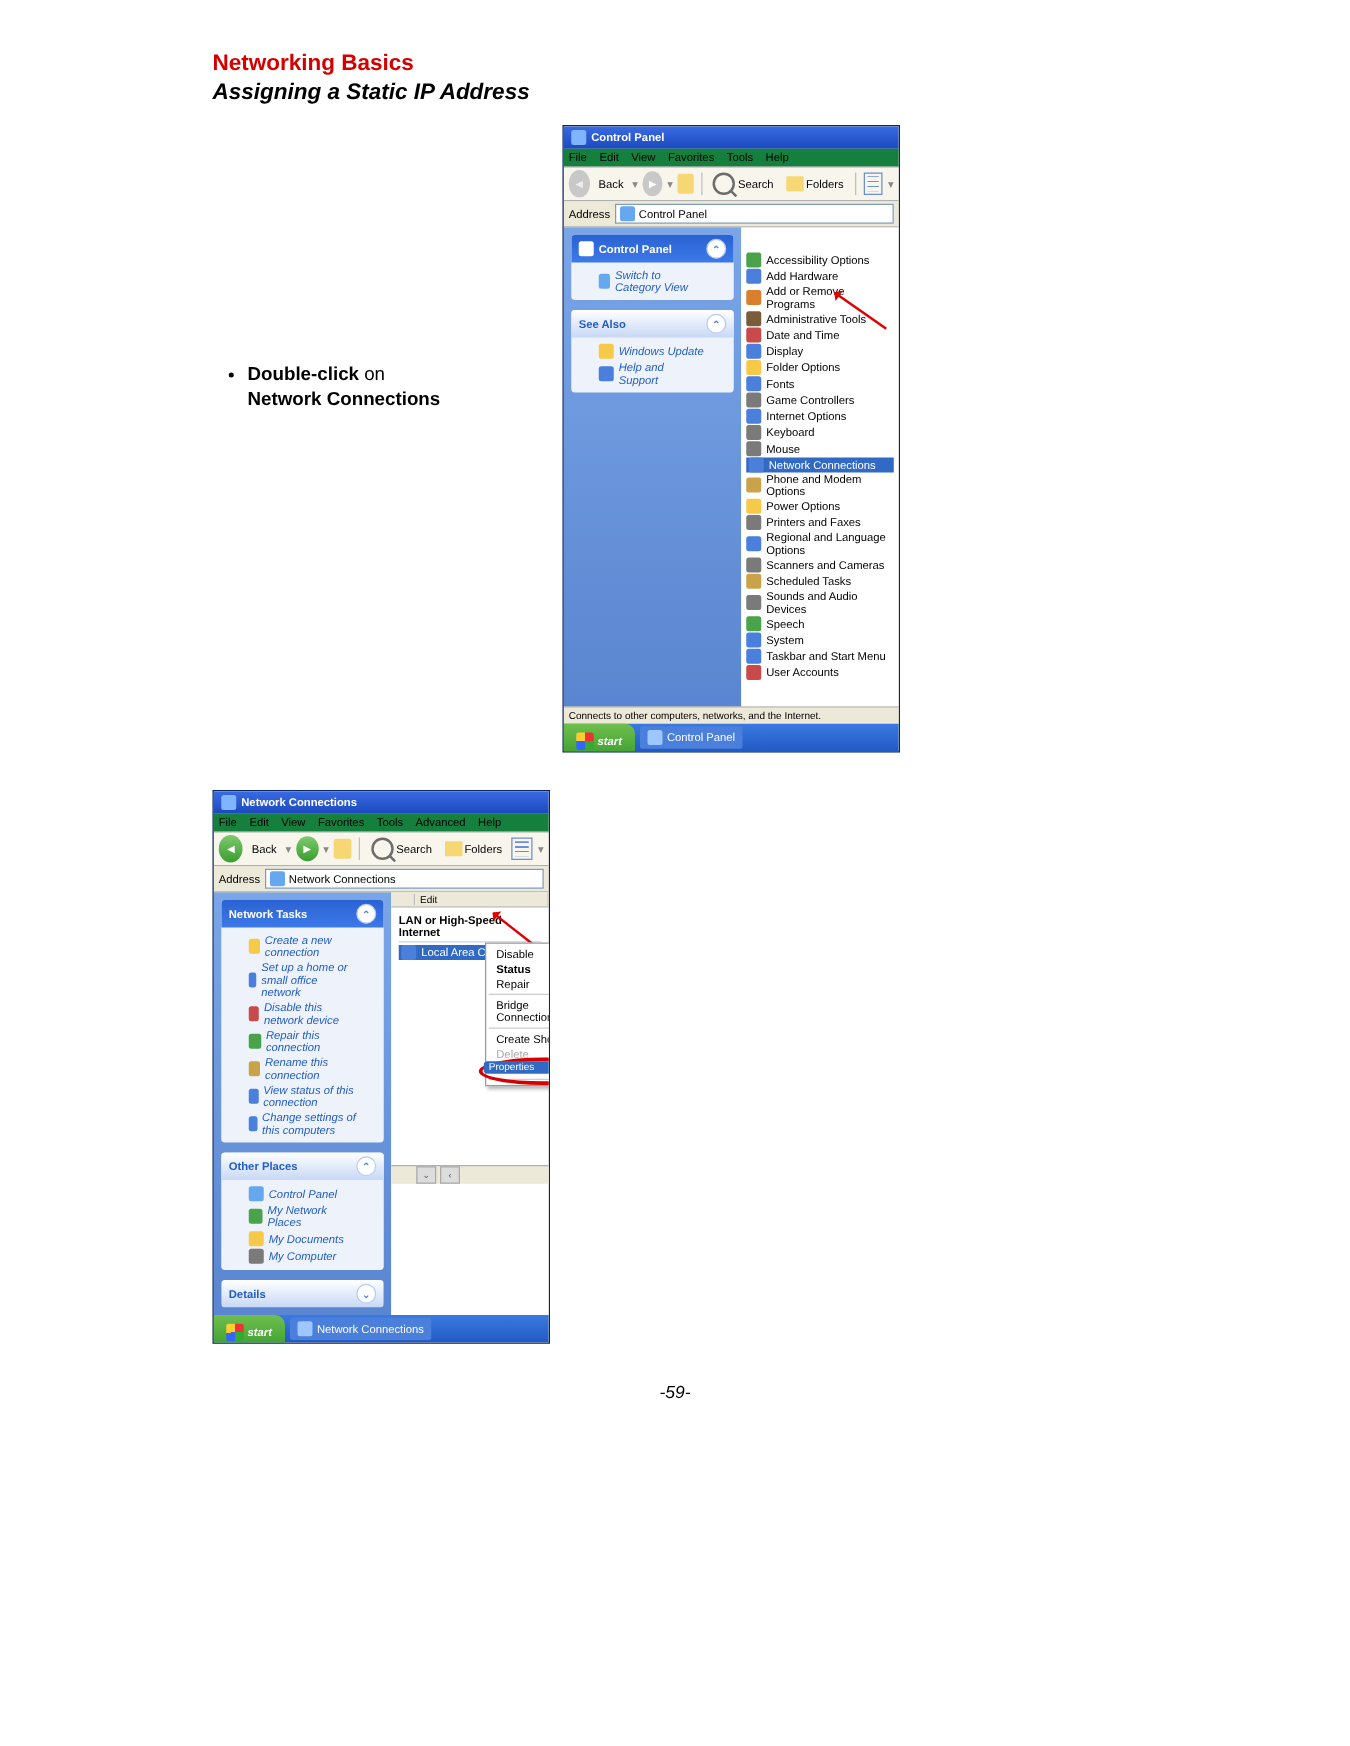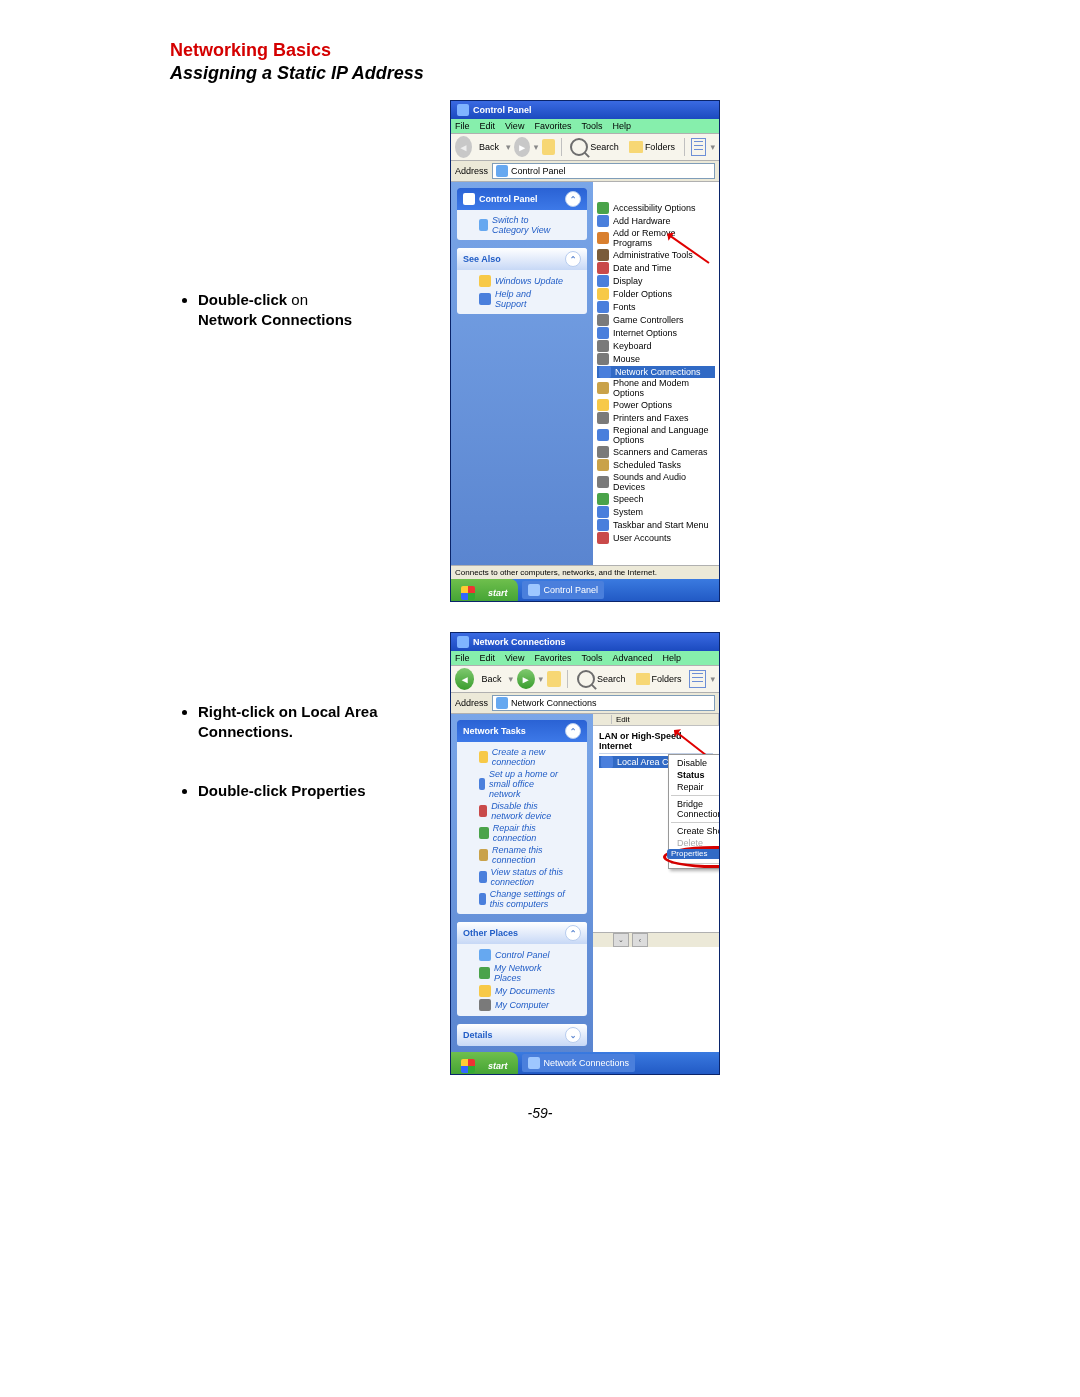--- a/index.html
+++ b/index.html
@@ -17,21 +17,21 @@
   .row { display: flex; align-items: flex-start; gap: 20px; margin-bottom: 30px; }
   .row .instr { width: 260px; flex: 0 0 260px; padding-top: 190px; }
   .row.second .instr { padding-top: 70px; }
   .instr ul { list-style: disc; padding-left: 28px; margin: 0; }
   .instr li { font-weight: bold; font-size: 15px; margin-bottom: 40px; line-height: 1.3; }
   .instr li .normal { font-weight: normal; }
   .shot { width: 270px; flex: 0 0 270px; }
   .xp-window { border: 1px solid #0a246a; background: #ece9d8; font-size: 9px; overflow: hidden; }
   .titlebar { background: linear-gradient(#3a6ae2, #1b4abf); color: #fff; font-weight: bold; padding: 3px 6px; display: flex; align-items: center; gap: 4px; }
   .titlebar .ticon { width: 12px; height: 12px; background: #7fb4ff; border-radius: 2px; display: inline-block; }
-  .menubar { background: #86efac; padding: 2px 4px; display: flex; gap: 10px; border-bottom: 1px solid #b0b0b0; }
+  .menubar { background: #15803d; padding: 2px 4px; display: flex; gap: 10px; border-bottom: 1px solid #b0b0b0; }
   .menubar span { }
   .toolbar { background: #f7f5ec; padding: 2px 4px; display: flex; align-items: center; gap: 4px; border-bottom: 1px solid #b0b0b0; }
   .tbtn { display: inline-flex; align-items: center; gap: 2px; padding: 1px 3px; border-radius: 3px; }
   .nav-back { width: 22px; height: 22px; border-radius: 50%; background: linear-gradient(#7fc96f,#3a9d2e); display: inline-flex; align-items: center; justify-content: center; color: #fff; font-size: 10px; }
   .nav-back.dis { background: #c8c8c8; color: #eee; }
   .nav-fwd { width: 20px; height: 20px; border-radius: 50%; background: #c8c8c8; display: inline-flex; align-items: center; justify-content: center; color: #fff; font-size: 10px; }
   .nav-fwd.on { background: linear-gradient(#7fc96f,#3a9d2e); }
   .up { width: 16px; height: 16px; background: #f7d774; border-radius: 2px; display: inline-block; }
   .search-ico { width: 14px; height: 14px; border: 2px solid #6d6d6d; border-radius: 50%; display: inline-block; position: relative; }
   .search-ico::after { content: ""; position: absolute; width: 6px; height: 2px; background: #6d6d6d; bottom: -2px; right: -4px; transform: rotate(45deg); }
@@ -49,21 +49,21 @@
   .panel-hd .chev { width: 14px; height: 14px; border-radius: 50%; background: #fff; color: #5a85d0; display: inline-flex; align-items: center; justify-content: center; font-size: 8px; border: 1px solid #b7ccee; }
   .panel-body { padding: 4px 22px; font-style: italic; }
   .plink { color: #215dc6; display: flex; align-items: center; gap: 4px; padding: 1px 0; }
   .mini { width: 12px; height: 12px; border-radius: 2px; display: inline-block; }
   .main { flex: 1; background: #fff; padding: 20px 4px; min-height: 260px; position: relative; }
   .cp-item { display: flex; align-items: center; gap: 4px; padding: 0 0 1px 0; }
   .cp-item .ic { width: 12px; height: 12px; border-radius: 2px; display: inline-block; flex-shrink: 0; }
   .cp-item.sel { background: #316ac5; color: #fff; padding: 0 2px; }
   .statusbar { background: #ece9d8; border-top: 1px solid #b0b0b0; padding: 2px 4px; font-size: 8px; }
   .taskbar { background: linear-gradient(#3a7ae0,#225ac5); display: flex; align-items: stretch; height: 22px; }
-  .start-btn { background: linear-gradient(#6fbf4d,#3a9d2e); color: #fff; font-weight: bold; font-style: italic; padding: 14px 10px; display: flex; align-items: center; gap: 13px; border-radius: 0 8px 8px 0; }
+  .start-btn { background: linear-gradient(#6fbf4d,#3a9d2e); color: #fff; font-weight: bold; font-style: italic; padding: 14px 10px; display: flex; align-items: center; gap: 3px; border-radius: 0 8px 8px 0; }
   .flag { width: 14px; height: 14px; display: inline-block; background:
     conic-gradient(#e33 0 25%, #3a3 0 50%, #36f 0 75%, #fc3 0 100%); border-radius: 2px; }
   .tb-item { background: #4a7fdc; color: #fff; margin: 2px 0 2px 4px; padding: 2px 6px; border-radius: 2px; display: flex; align-items: center; gap: 4px; font-size: 9px; }
   .arrow-red { position: absolute; width: 50px; height: 2px; background: #e00000; top: 80px; right: 10px; transform: rotate(35deg); transform-origin: right; }
   .arrow-red::after { content: ""; position: absolute; left: -6px; top: -4px; border: 5px solid transparent; border-right-color: #e00000; }
   .arrow-red.a2 { top: 32px; right: 8px; width: 46px; transform: rotate(38deg); }
   .col-header { background: #ece9d8; border: 1px solid #c0c0c0; border-top: none; border-left: none; padding: 1px 4px; font-size: 8px; display: flex; }
   .col-header .spacer { width: 14px; border-right: 1px solid #c0c0c0; }
   .group-hd { font-weight: bold; color: #000; padding: 2px 0; border-bottom: 1px solid #c6d4ea; margin-bottom: 2px; font-size: 9px; }
   .ctx-menu { position: absolute; left: 75px; top: 28px; background: #fff; border: 1px solid #999; padding: 2px 0; font-size: 9px; width: 85px; box-shadow: 2px 2px 3px rgba(0,0,0,0.3); }
@@ -275,26 +275,20 @@
         <div class="tb-item">
             <span class="mini" style="background:#9ec7ff"></span>
             <span>Control Panel</span>
           </div>
       </div>
     </div>
   </div>
 </div>
 
 <div class="row second">
-  <div class="instr">
-    <ul>
-      <li>Right-click on Local Area Connections.</li>
-      <li>Double-click Properties</li>
-    </ul>
-  </div>
   <div class="shot">
     <div class="xp-window">
       <div class="titlebar">
           <span class="ticon"></span>
           <span>Network Connections</span>
         </div>
       <div class="menubar">
         <span>File</span>
         <span>Edit</span>
         <span>View</span>

